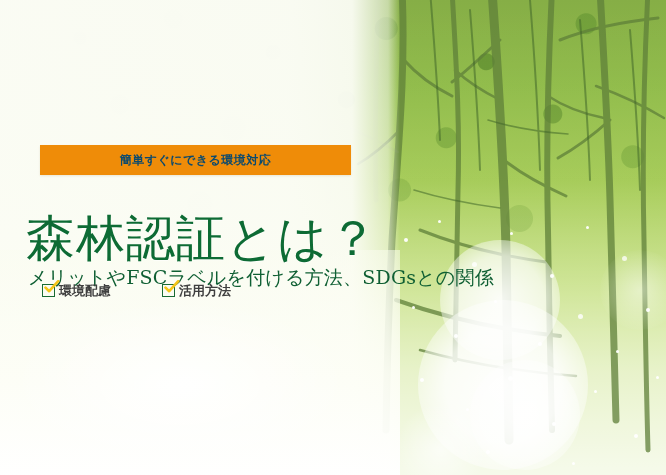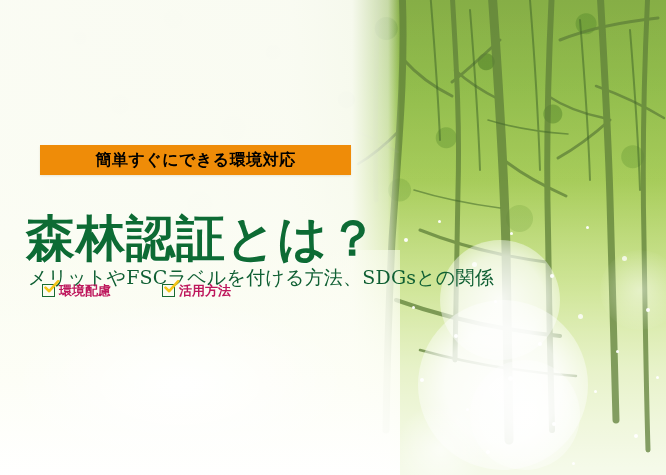--- a/index.html
+++ b/index.html
@@ -100,31 +100,31 @@
   
   .content{position:absolute;left:0;top:0;width:666px;height:475px;}
 
   .banner{
     position:absolute;left:40px;top:145px;width:311px;height:30px;
     background:#ef8c08;
     display:flex;align-items:center;justify-content:center;
     box-shadow:0 1px 2px rgba(120,80,0,.12);
   }
   .banner-text{
-    color:#000000;font-size:16px;font-weight:bold;
+    color:#0c4a6e;font-size:12px;font-weight:bold;
     letter-spacing:.5px;line-height:1;white-space:nowrap;
     font-family:"DejaVu Sans","Liberation Sans",sans-serif;
     text-align:center;
   }
 
   .title{
     position:absolute;left:26px;top:181px;
     color:#0d6b34;
     font-family:"DejaVu Serif","Liberation Serif",serif;
-    font-weight:bold;font-size:49px;line-height:1;
+    font-weight:normal;font-size:49px;line-height:1;
     letter-spacing:1px;white-space:nowrap;
     text-shadow:0 1px 0 rgba(255,255,255,.6);
   }
 
   .subtitle{
     position:absolute;left:28px;top:249px;
     color:#0f5f33;
     font-family:"DejaVu Serif","Liberation Serif",serif;
     font-weight:normal;font-size:19px;line-height:1;
     letter-spacing:.2px;white-space:nowrap;
@@ -137,21 +137,21 @@
   }
   .check-item{display:flex;align-items:center;gap:4px;white-space:nowrap;}
   .check-box{
     position:relative;width:13px;height:13px;flex:0 0 13px;
     border:1.6px solid #1a6b33;background:transparent;box-sizing:border-box;
   }
   .check-box .tick{
     position:absolute;left:0px;top:-5px;width:17px;height:14px;display:block;
   }
   .check-label{
-    color:#be185d;
+    color:#404040;
     font-family:"DejaVu Serif","Liberation Serif",serif;
     font-weight:bold;font-size:13px;line-height:1;
   }
 </style>
 </head>
 <body>
 
 <div id="hero">
 
   <div class="photo">

